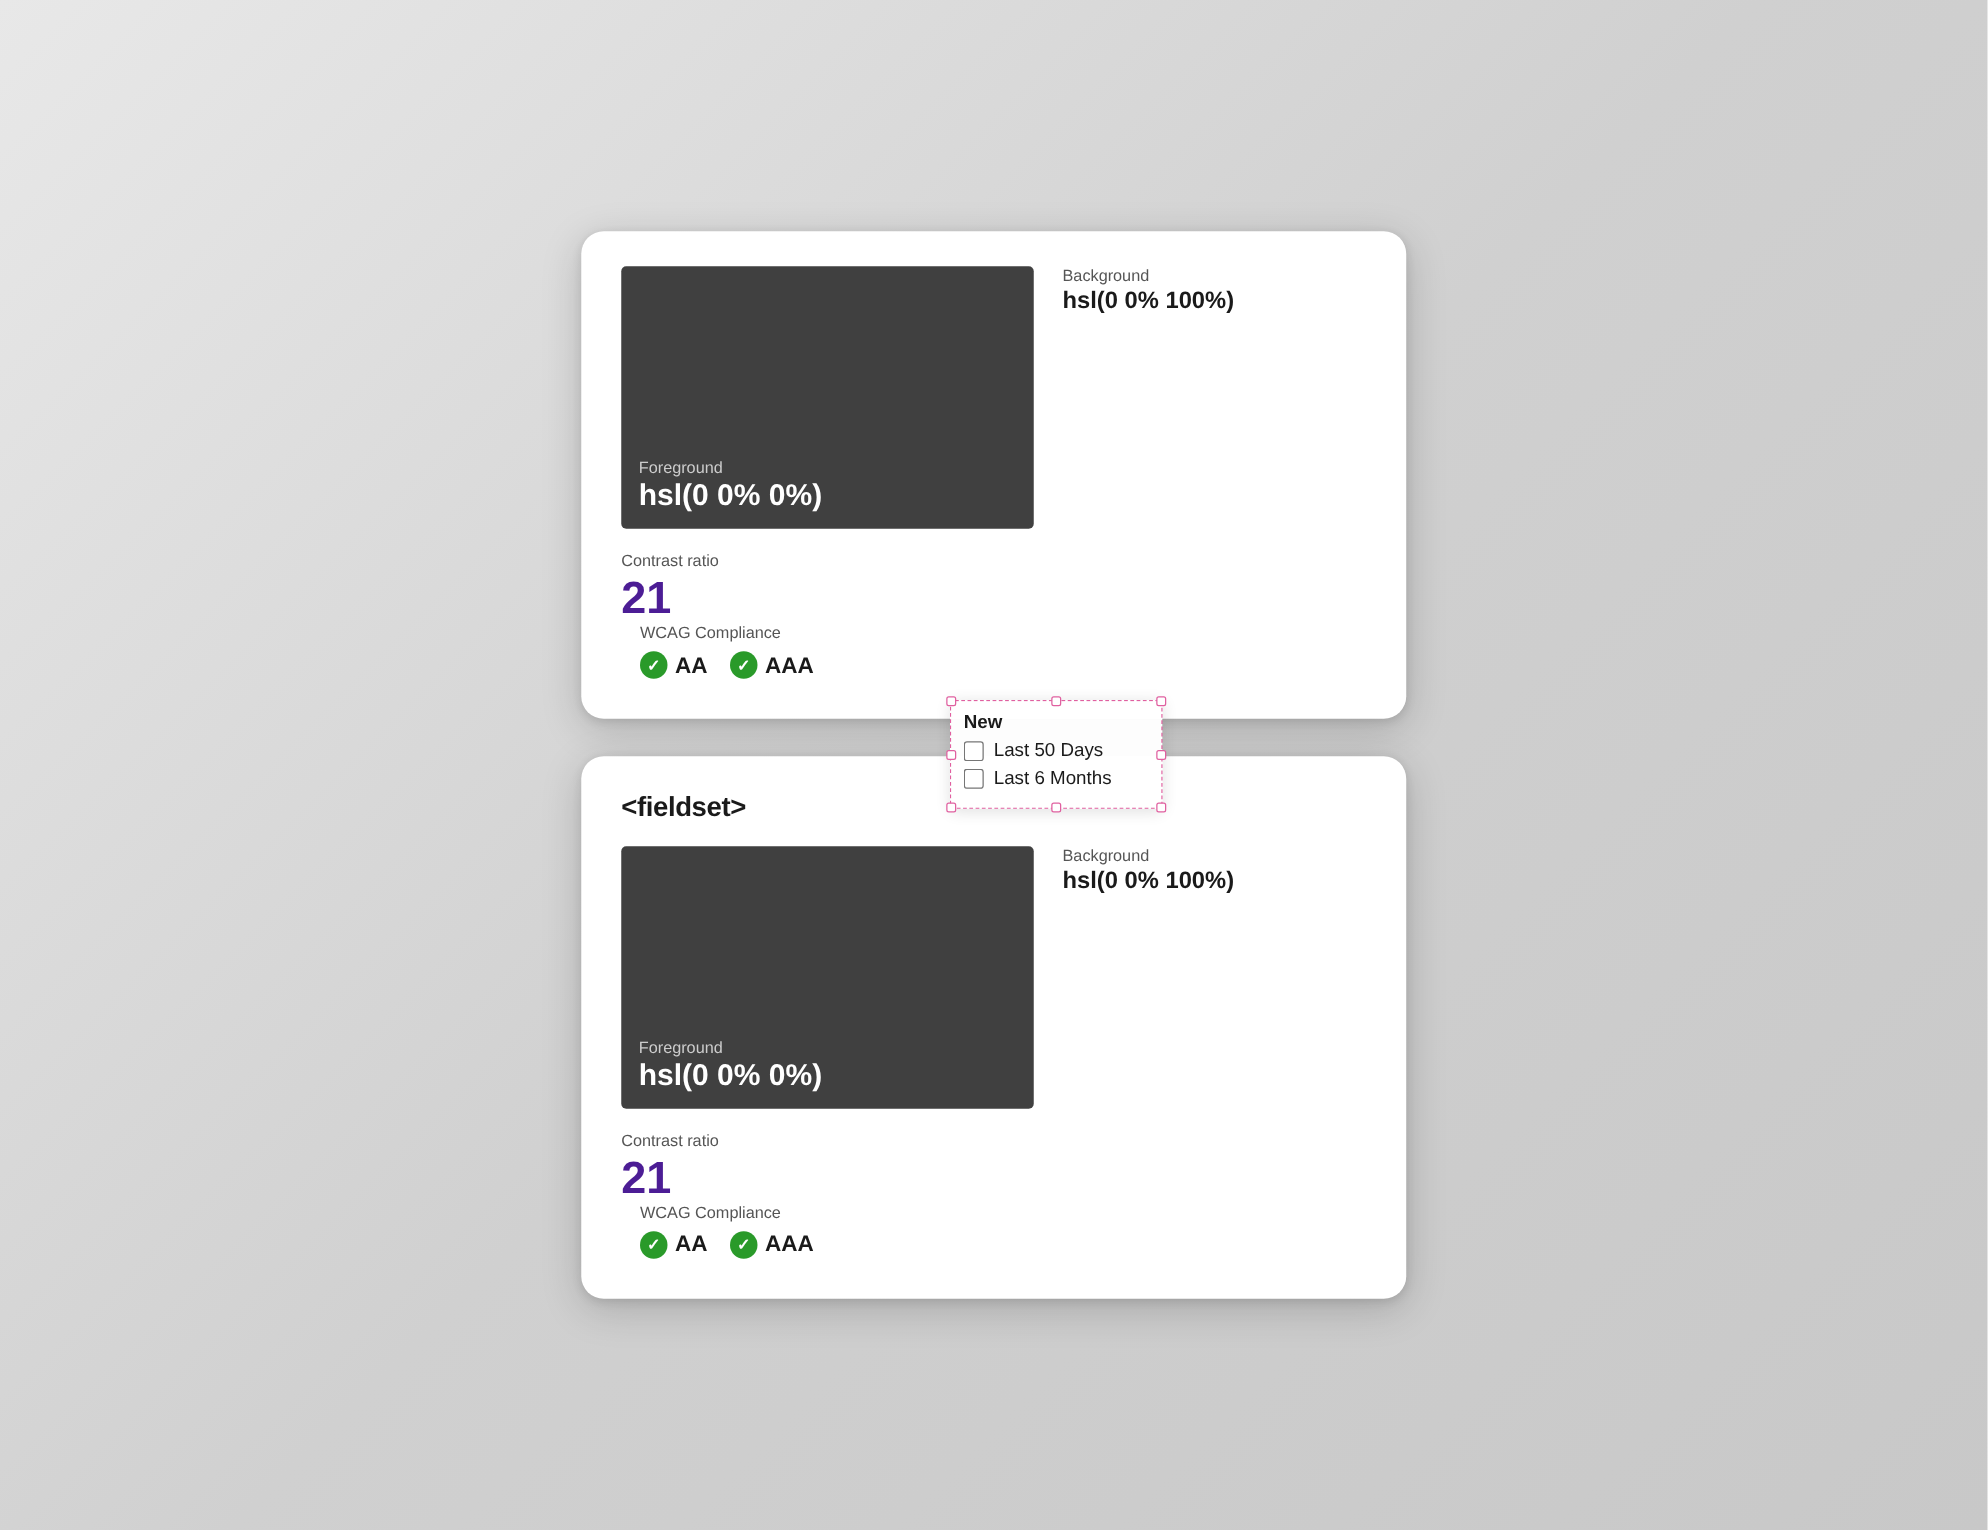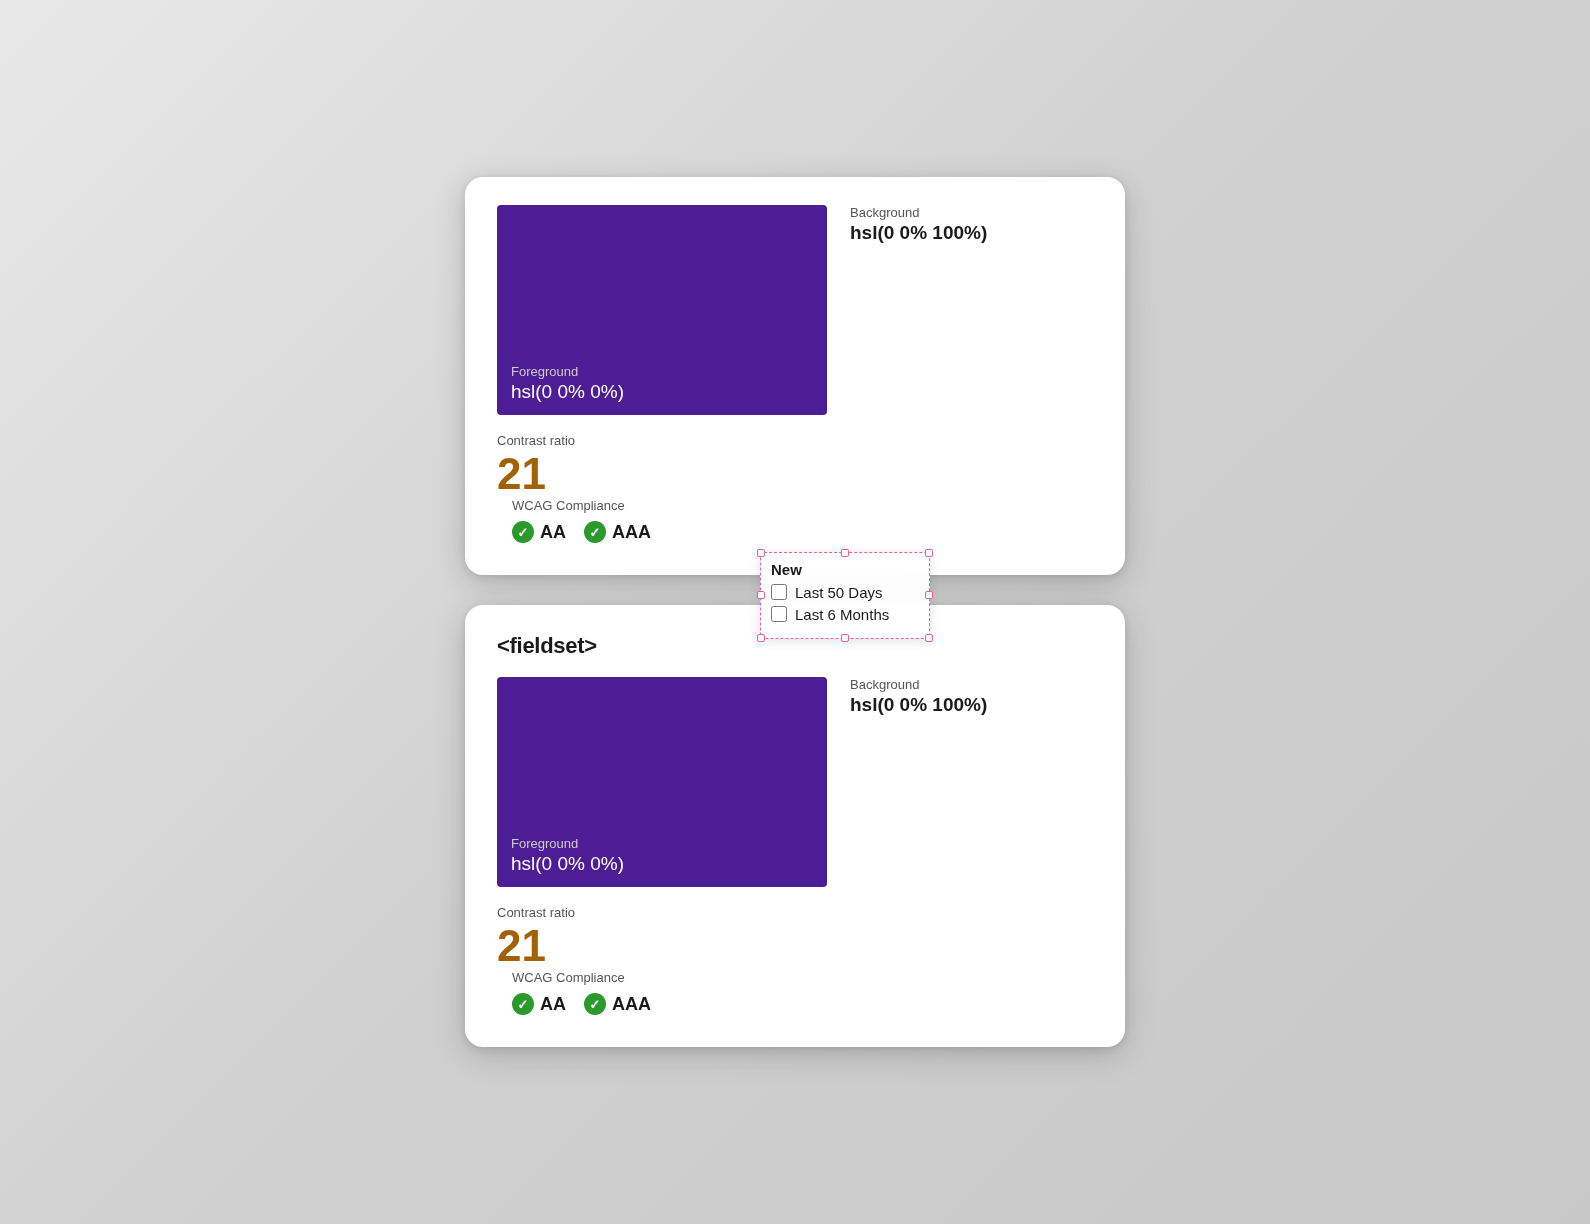--- a/index.html
+++ b/index.html
@@ -38,43 +38,43 @@
       font-size: 22px;
       font-weight: 700;
       color: #1a1a1a;
       margin-bottom: 18px;
       letter-spacing: -0.3px;
     }
 
     .color-preview {
       width: 330px;
       height: 210px;
-      background: #4c1d95;
+      background: #404040;
       border-radius: 4px;
       position: relative;
       margin-bottom: 0;
       overflow: hidden;
     }
 
     .color-label-overlay {
       position: absolute;
       bottom: 12px;
       left: 14px;
       color: #fff;
     }
 
     .color-label-title {
       font-size: 13px;
       color: #ccc;
       margin-bottom: 2px;
     }
 
     .color-label-value {
-      font-size: 19px;
-      font-weight: 400;
+      font-size: 24px;
+      font-weight: 700;
       color: #fff;
     }
 
     .card-row {
       display: flex;
       flex-direction: row;
       align-items: flex-start;
       margin-bottom: 18px;
     }
 
@@ -114,23 +114,23 @@
       min-width: 130px;
     }
 
     .metric-label {
       font-size: 13px;
       color: #555;
       margin-bottom: 2px;
     }
 
     .contrast-value {
-      font-size: 44px;
+      font-size: 36px;
       font-weight: 700;
-      color: #a16207;
+      color: #4c1d95;
       line-height: 1.1;
     }
 
     .wcag-section {
       display: flex;
       flex-direction: column;
       gap: 4px;
       margin-left: 15px;
     }
 

